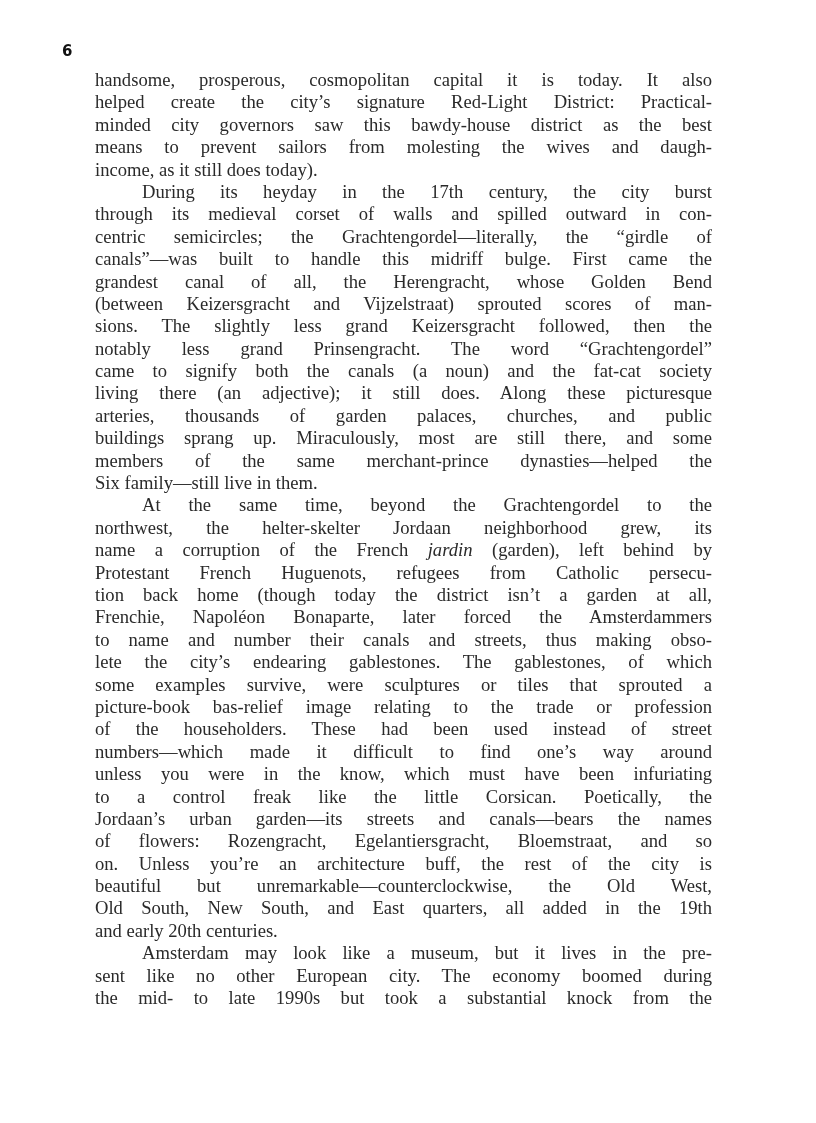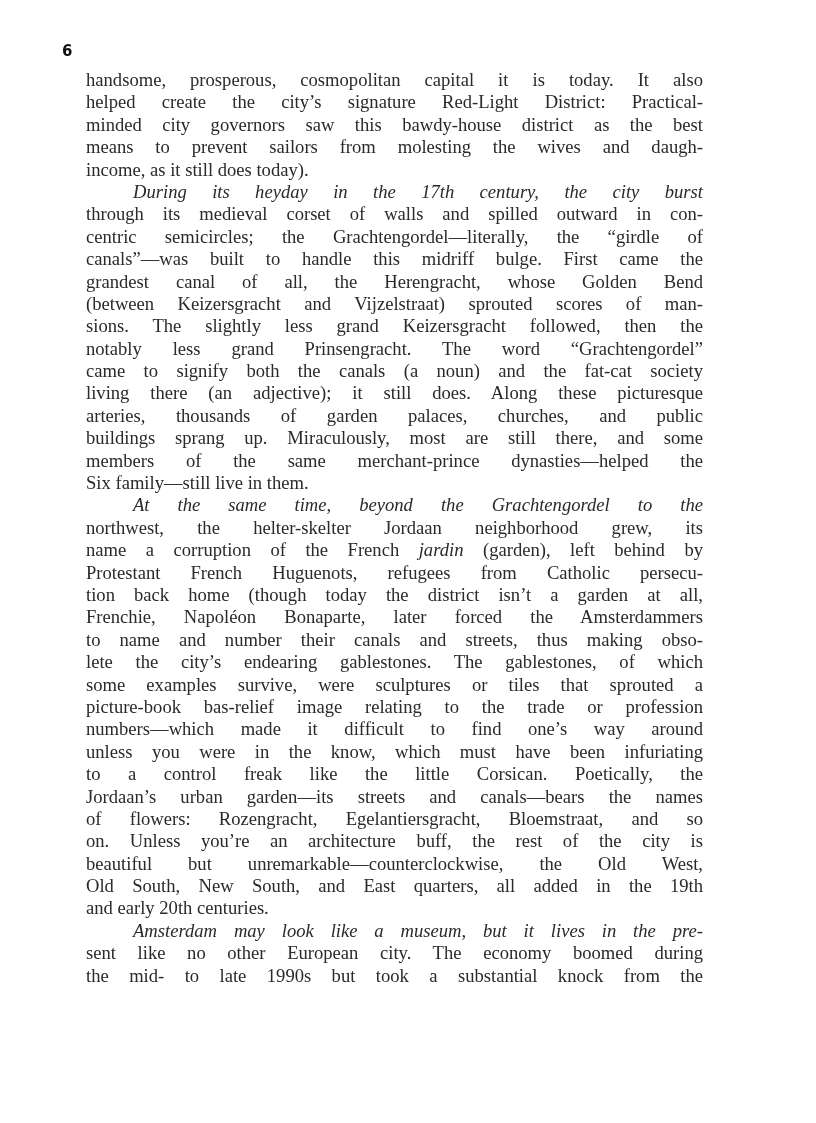--- a/index.html
+++ b/index.html
@@ -3,30 +3,30 @@
 <meta charset="utf-8">
 <style>
   html, body { margin: 0; padding: 0; background: #ffffff; }
   body { width: 816px; height: 1123px; position: relative; overflow: hidden; }
   .page-number {
     position: absolute; left: 62px; top: 42px;
     font-family: "DejaVu Sans", sans-serif; font-weight: bold;
     font-size: 15px; color: #111;
   }
   .text-block {
-    position: absolute; left: 86px; top: 69px; width: 617px;
+    position: absolute; left: 95px; top: 69px; width: 617px;
     font-family: "Liberation Serif", serif;
     font-size: 18.6px; line-height: 22.4px; color: #2a2a2a;
   }
   .line {
     display: block; height: 22.4px; white-space: nowrap;
     text-align: justify; text-align-last: justify;
   }
   .line.last { text-align-last: left; }
-  .line.indent { text-indent: 47px; font-style: italic; }
+  .line.indent { text-indent: 47px; }
   .line i { font-style: italic; }
 </style>
 </head>
 <body>
 
 <div class="page-number">6</div>
 <div class="text-block" id="text-block">
     <div>
       <span class="line">handsome, prosperous, cosmopolitan capital it is today. It also</span>
       <span class="line">helped create the city’s signature Red-Light District: Practical-</span>
@@ -54,20 +54,21 @@
       <span class="line indent">At the same time, beyond the Grachtengordel to the</span>
       <span class="line">northwest, the helter-skelter Jordaan neighborhood grew, its</span>
       <span class="line">name a corruption of the French <i>jardin</i> (garden), left behind by</span>
       <span class="line">Protestant French Huguenots, refugees from Catholic persecu-</span>
       <span class="line">tion back home (though today the district isn’t a garden at all,</span>
       <span class="line">Frenchie, Napoléon Bonaparte, later forced the Amsterdammers</span>
       <span class="line">to name and number their canals and streets, thus making obso-</span>
       <span class="line">lete the city’s endearing gablestones. The gablestones, of which</span>
       <span class="line">some examples survive, were sculptures or tiles that sprouted a</span>
       <span class="line">picture-book bas-relief image relating to the trade or profession</span>
+      <span class="line">of the householders. These had been used instead of street</span>
       <span class="line">numbers—which made it difficult to find one’s way around</span>
       <span class="line">unless you were in the know, which must have been infuriating</span>
       <span class="line">to a control freak like the little Corsican. Poetically, the</span>
       <span class="line">Jordaan’s urban garden—its streets and canals—bears the names</span>
       <span class="line">of flowers: Rozengracht, Egelantiersgracht, Bloemstraat, and so</span>
       <span class="line">on. Unless you’re an architecture buff, the rest of the city is</span>
       <span class="line">beautiful but unremarkable—counterclockwise, the Old West,</span>
       <span class="line">Old South, New South, and East quarters, all added in the 19th</span>
       <span class="line last">and early 20th centuries.</span>
     </div>

